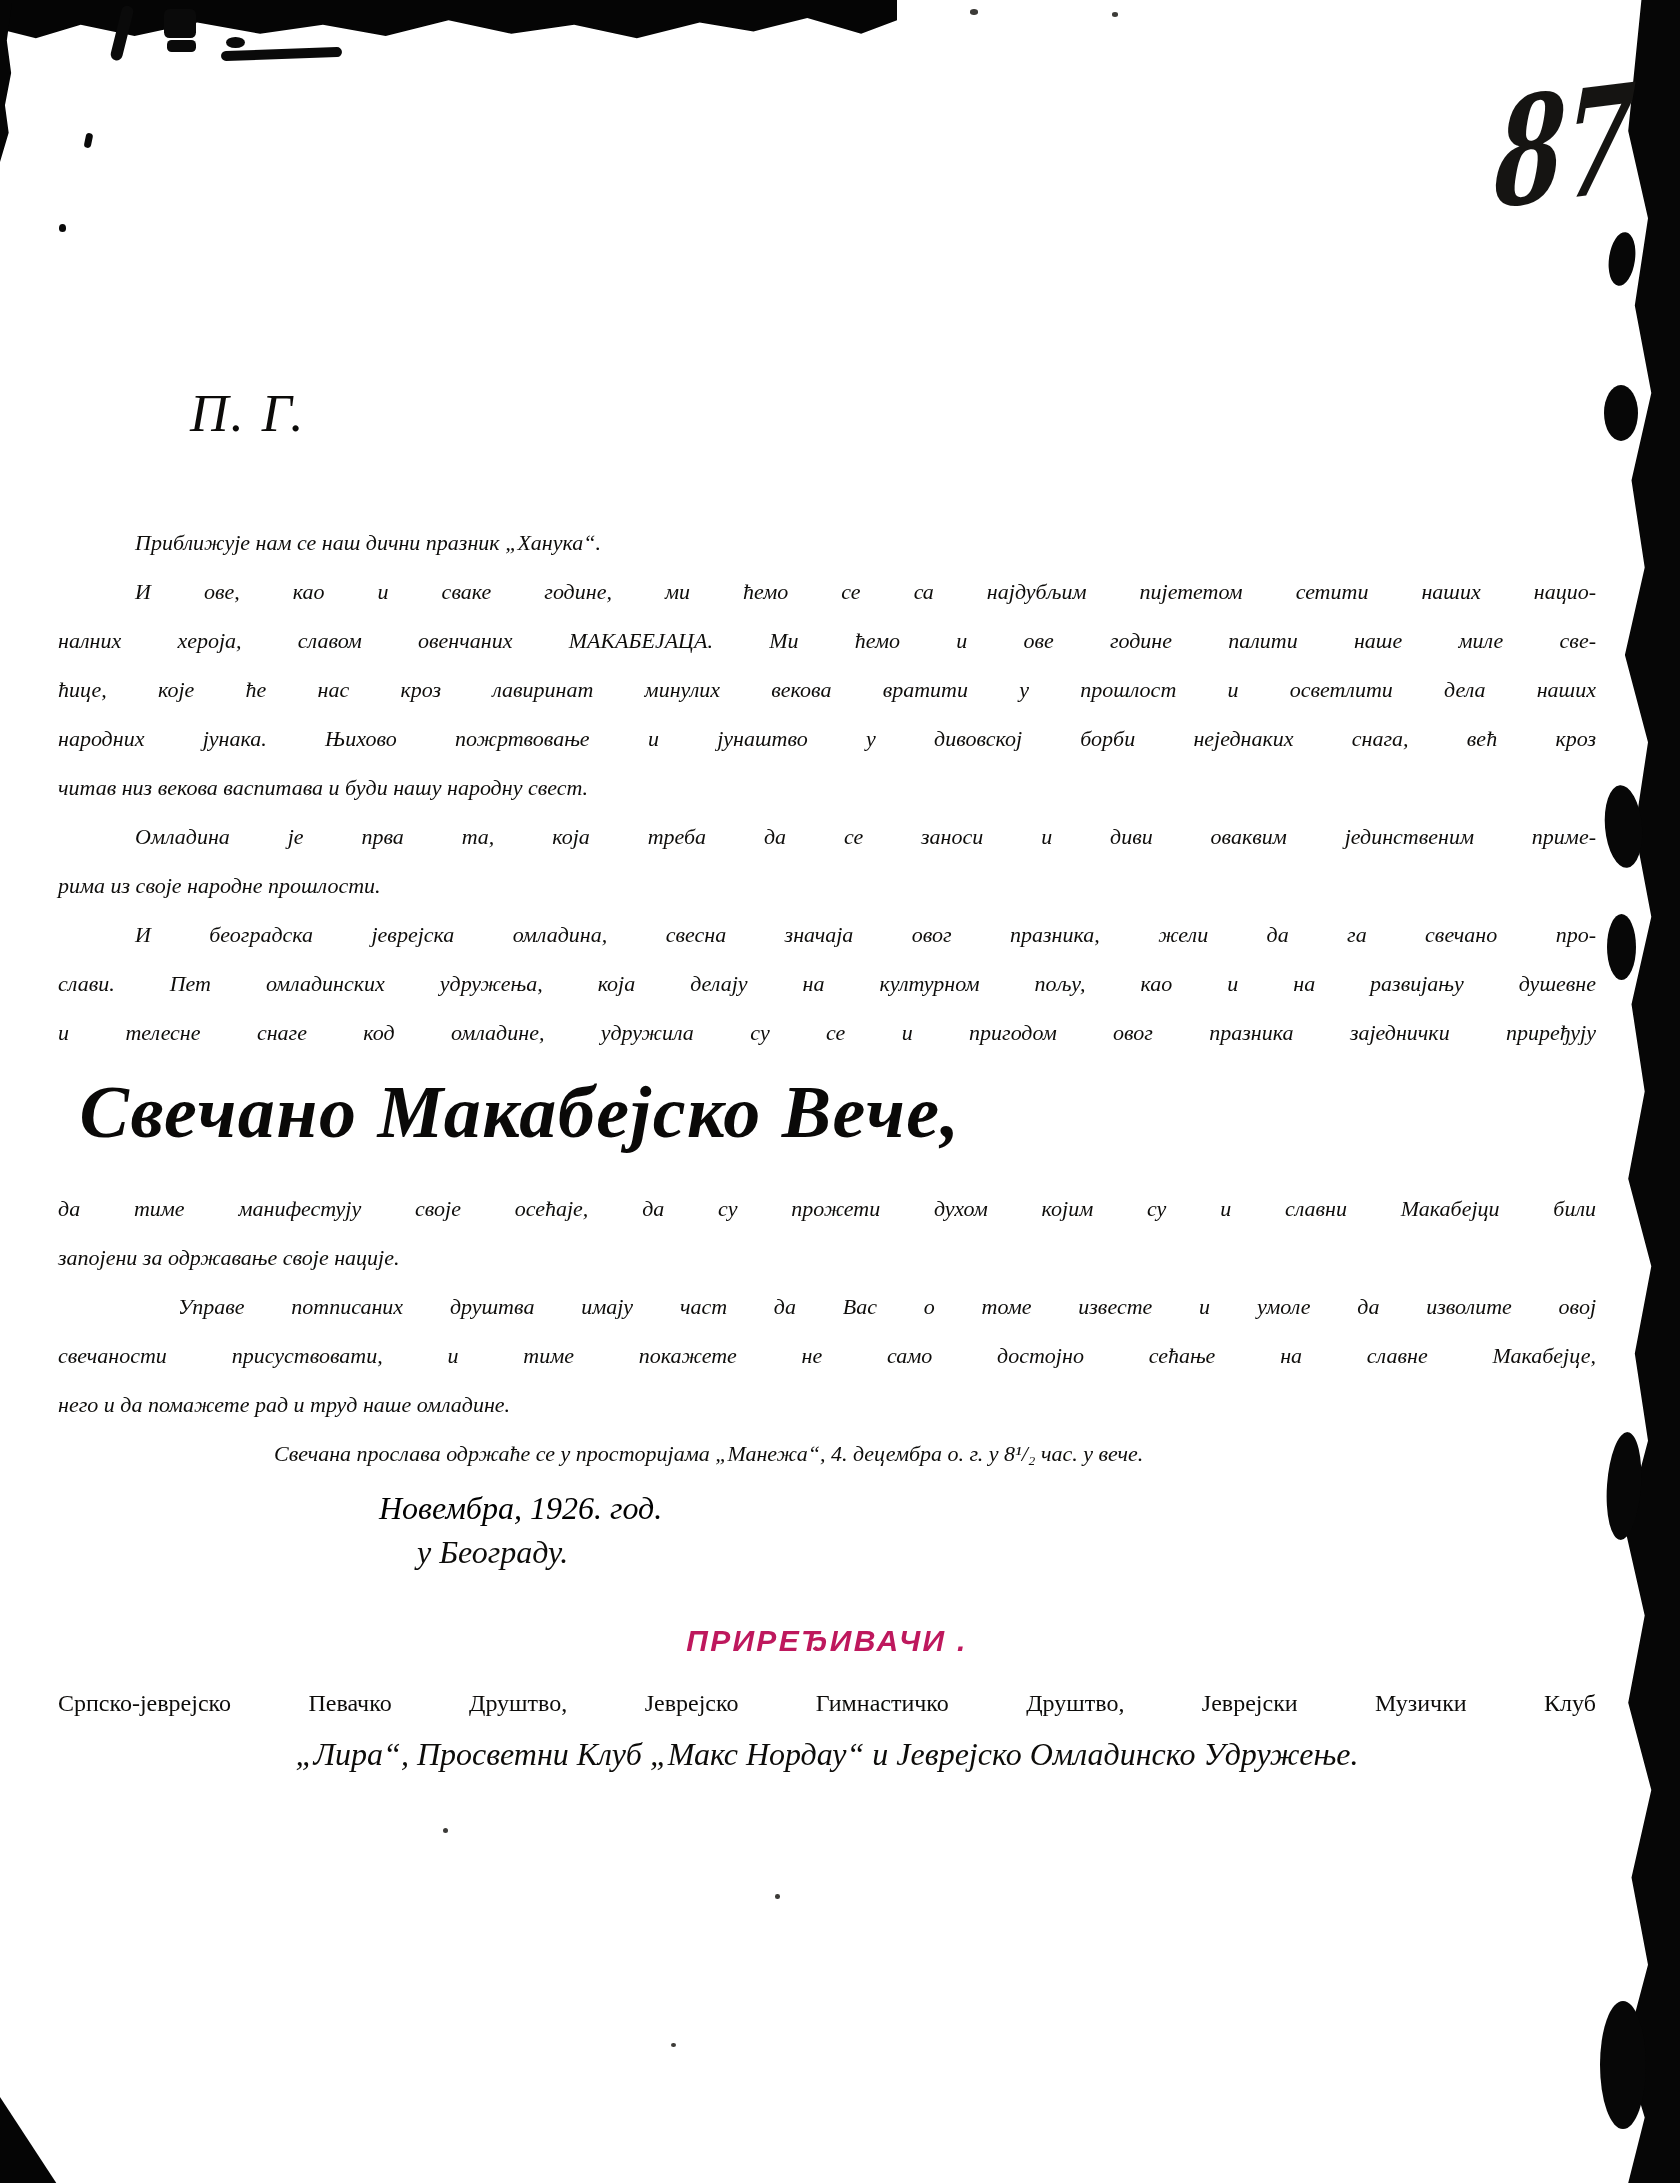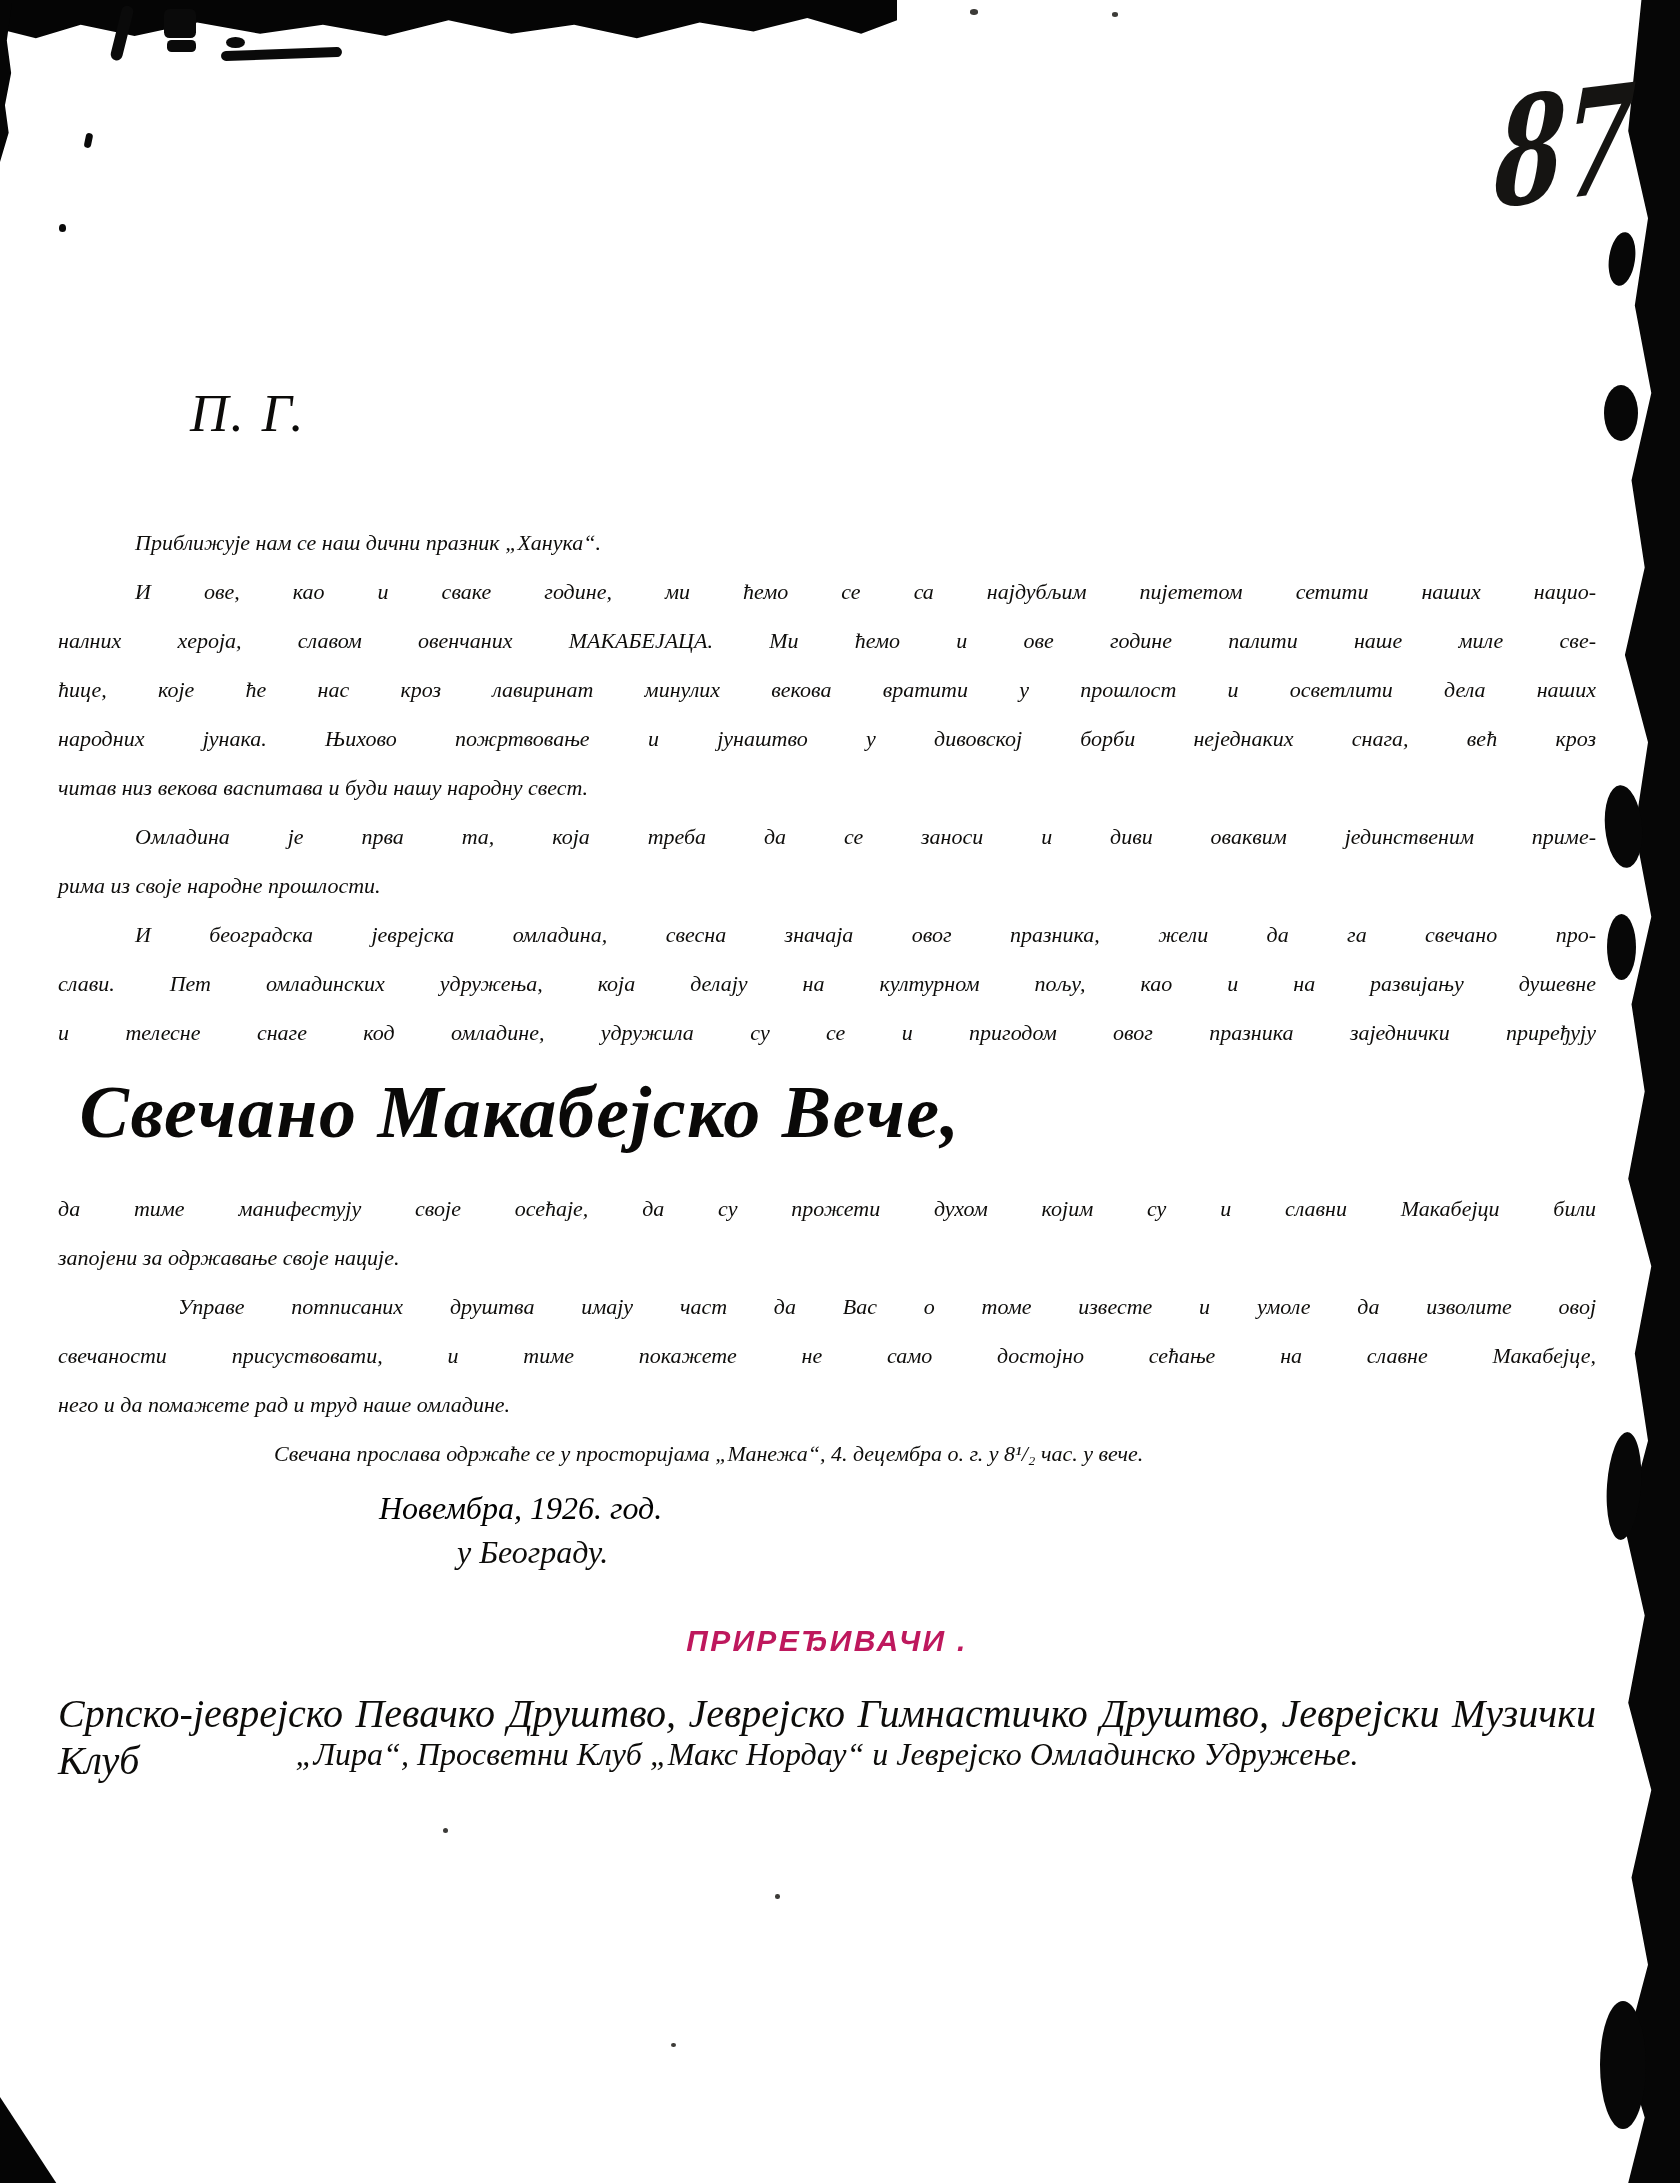--- a/index.html
+++ b/index.html
@@ -70,28 +70,28 @@
   .jst{white-space:normal;text-align:justify;text-align-last:justify;}
   .ind1{text-indent:77px;}
   .ind2{text-indent:120px;}
   .ind3{text-indent:216px;}
   .headline{
     position:absolute;left:58px;top:1070px;width:1538px;
     text-align:left;font-style:italic;font-weight:700;font-size:74px;
     letter-spacing:1.5px;color:#0a0908;transform:translateX(21.6px);
   }
   .dateline1{position:absolute;left:359px;top:1490px;font-style:italic;font-size:32px;color:#000000;margin-left:20px;}
-  .dateline2{position:absolute;left:417px;top:1534px;font-style:italic;font-size:32px;color:#0e0d0b;margin-left:40px;}
+  .dateline2{position:absolute;left:417px;top:1534px;font-style:italic;font-size:32px;color:#0e0d0b;}
   .org-heading{
     position:absolute;left:58px;top:1624px;width:1538px;text-align:center;
     font-family:"Liberation Sans", sans-serif;font-style:italic;font-weight:700;
     font-size:30px;letter-spacing:2.3px;color:#be185d;
   }
   .org-line1{position:absolute;left:58px;top:1690px;width:1538px;
-    font-style:italic;font-size:40px;text-align:justify;text-align-last:justify;color:#0d0c0a;}
+    font-size:24px;text-align:justify;text-align-last:justify;color:#0d0c0a;}
   .org-line2{position:absolute;left:58px;top:1736px;width:1538px;
     font-style:italic;font-size:32px;text-align:center;color:#0d0c0a;}
 </style>
 </head>
 <body>
 
 <div class="page">
 
   <div class="top-bar"></div>
   <div class="left-strip"></div>

